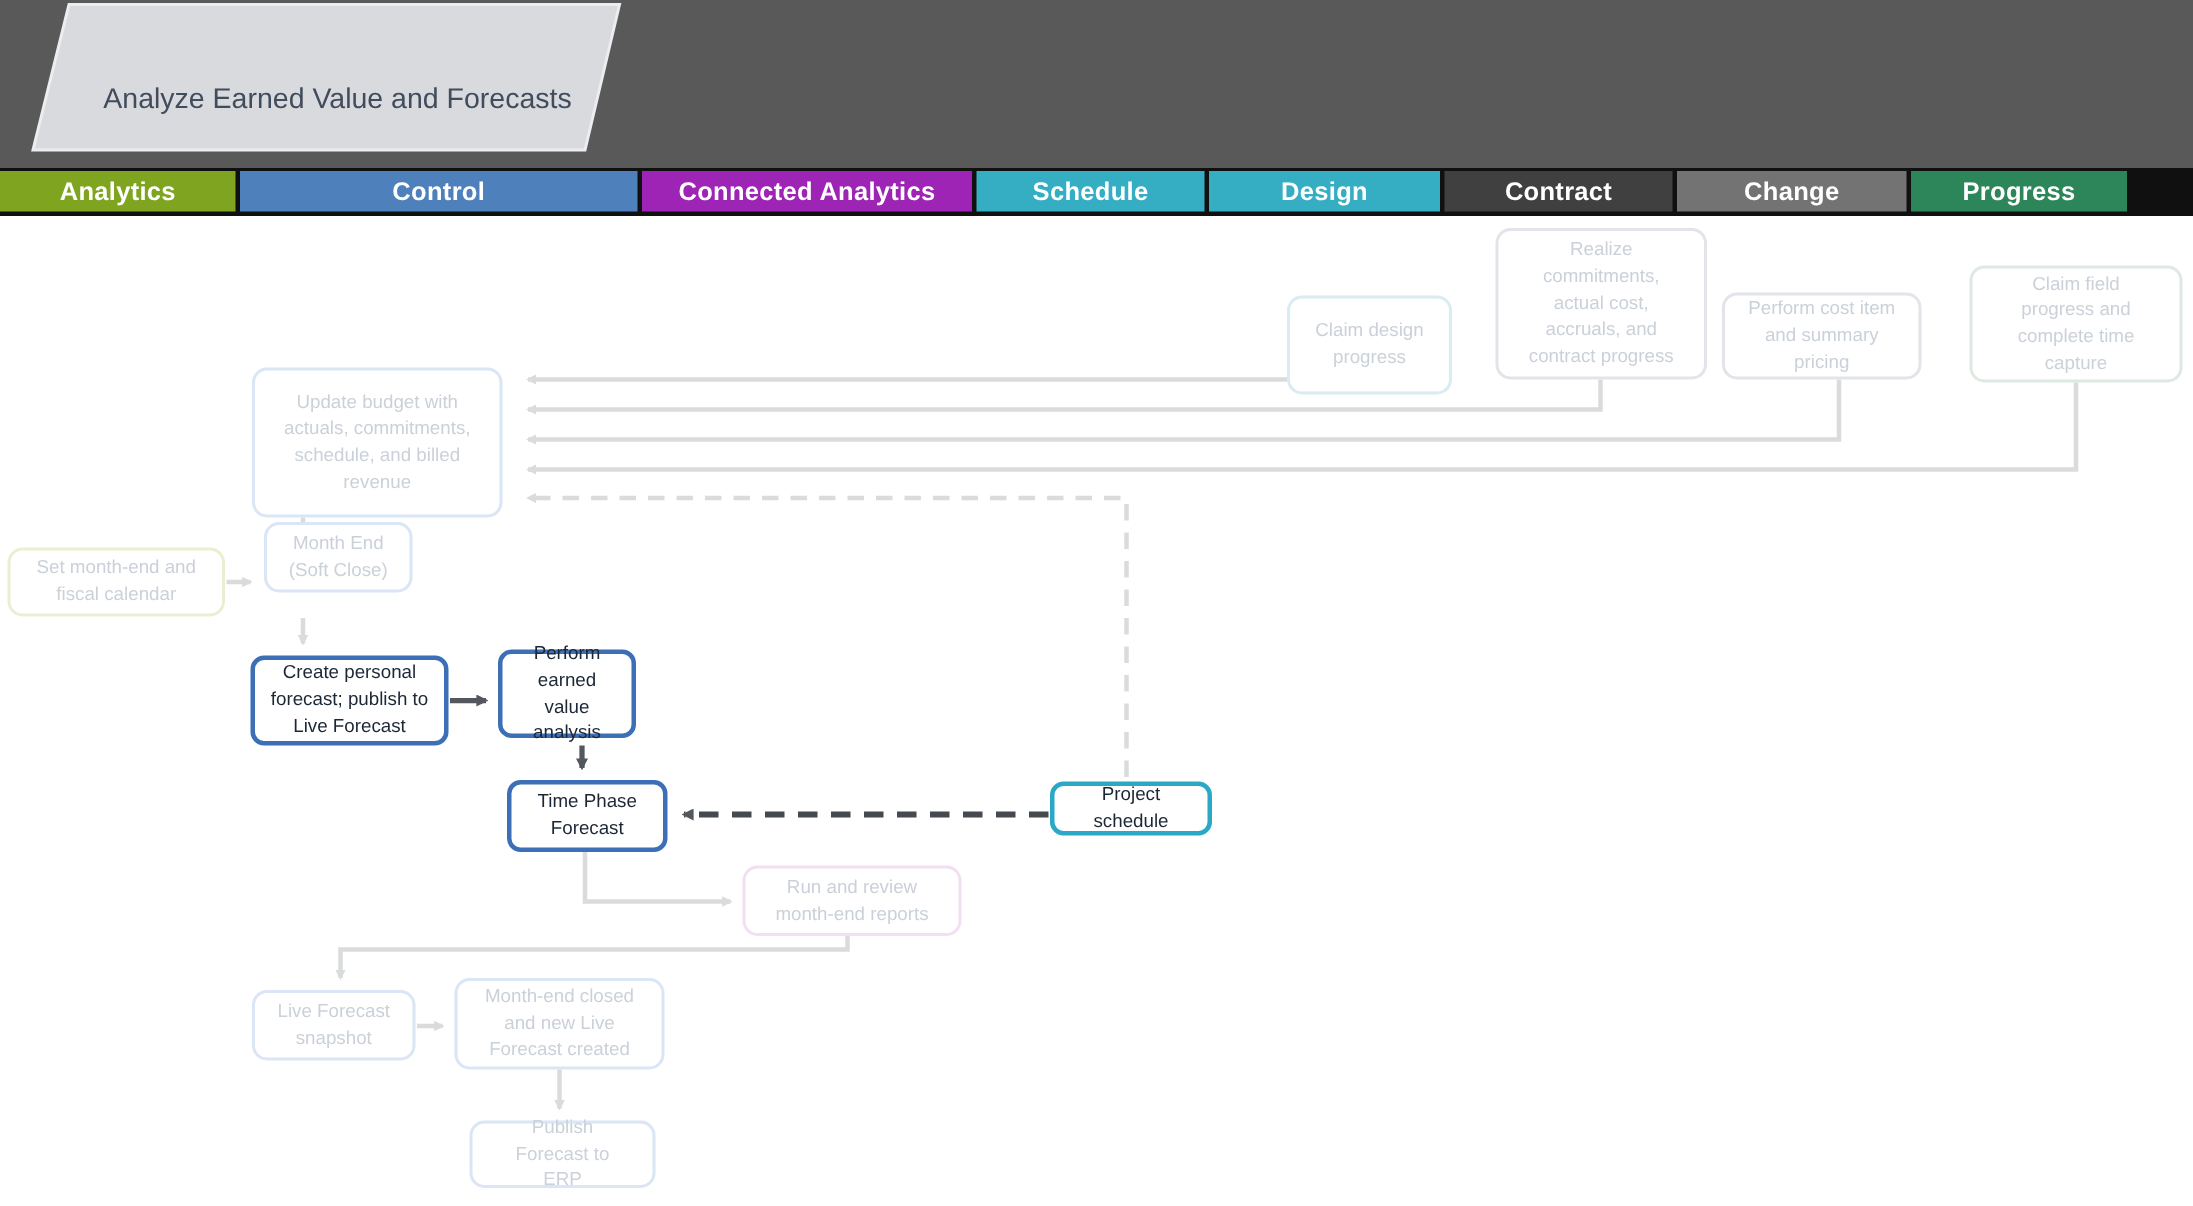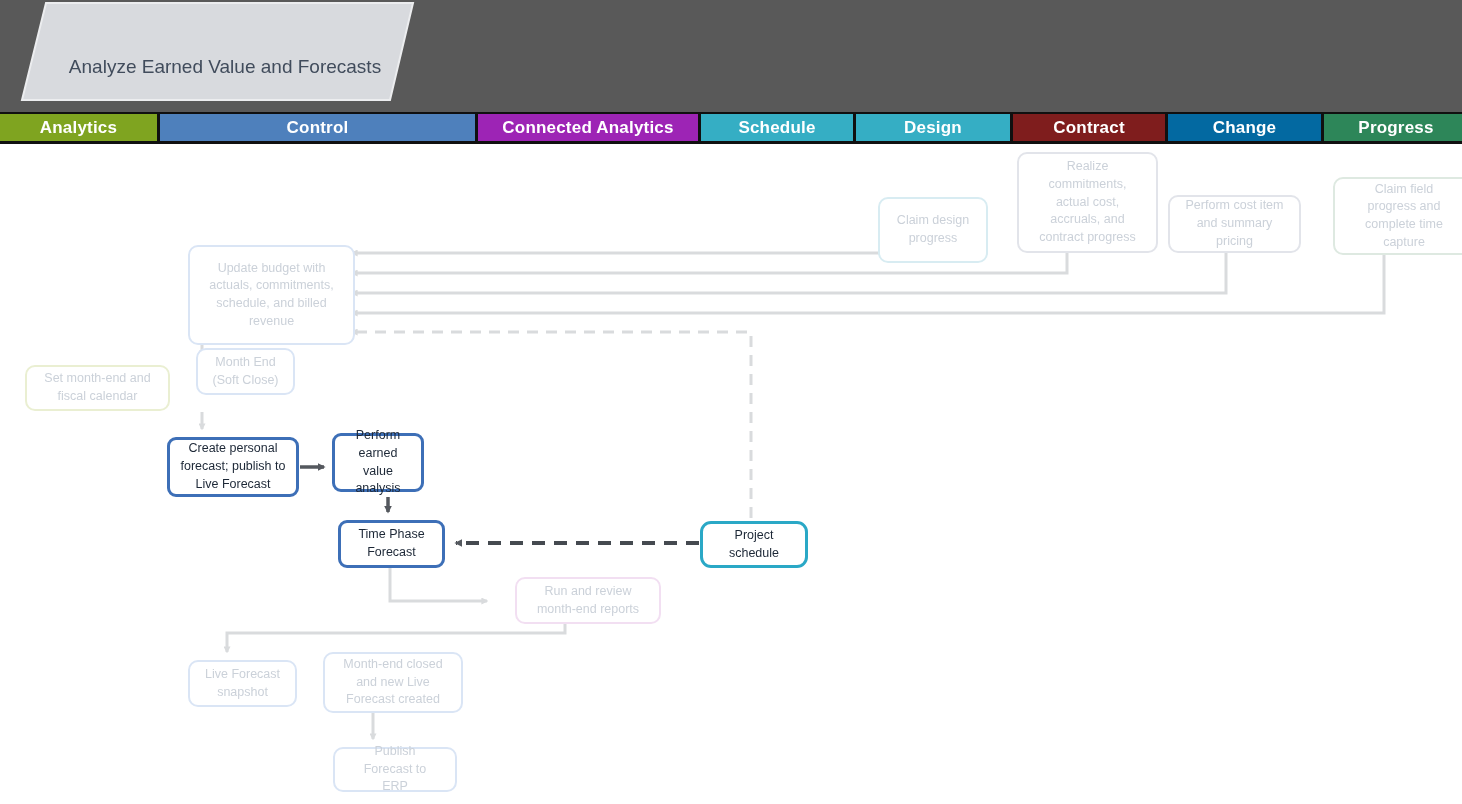--- a/index.html
+++ b/index.html
@@ -11,52 +11,52 @@
   .title-shape{position:absolute;left:0;top:0;}
   .title-text{position:absolute;left:60px;top:36px;width:330px;height:62px;
               display:flex;align-items:center;justify-content:center;text-align:right;
               font-size:19px;line-height:1.5;color:#414c5c;}
 
   
   .tabbar{position:absolute;left:0;top:112px;width:1462px;height:32px;background:#101010;
           display:flex;gap:3px;padding:2px 0 3px 0;box-sizing:border-box;}
   .tab{height:27px;display:flex;align-items:center;justify-content:center;
        color:#ffffff;font-size:17px;font-weight:700;letter-spacing:.2px;flex:0 0 auto;}
-  .t0{width:157px}.t1{width:315px}.t2{width:220px}.t3{width:152px}
+  .t0{width:157px}.t1{width:265px}.t2{width:220px}.t3{width:152px}
   .t4{width:154px}.t5{width:152px}.t6{width:153px}.t7{width:144px}
 
   
   .canvas{position:absolute;left:0;top:144px;width:1462px;height:660px;background:#ffffff;}
   .arrows{position:absolute;left:0;top:0;width:1462px;height:660px;}
 
   .node{position:absolute;box-sizing:border-box;background:#ffffff;border-radius:10px;
         display:flex;align-items:center;justify-content:center;text-align:center;
         font-size:12.5px;line-height:1.42;padding:4px 10px;}
-  .dim{border:2px solid #dae5f5;color:#cbd1d9;margin-left:20px;}
+  .dim{border:2px solid #dae5f5;color:#cbd1d9;}
   .hot{border:3px solid #3d6fb7;color:#1c2736;border-radius:9px;}
   .hot-teal{border:3px solid #2aa8c6;color:#1c2736;border-radius:9px;}
 
   .b-teal-l {border-color:#d8ecf2;}
   .b-gray-l {border-color:#e2e4ea;}
   .b-green-l{border-color:#dee9e1;}
   .b-yell-l {border-color:#eaefd2;}
   .b-pink-l {border-color:#f2dff2;}
 
   
   .n-claim-design {left:858px; top:53px;  width:110px;height:66px;}
   .n-realize      {left:997px; top:8px;   width:141px;height:101px;padding:4px 14px;}
   .n-perform-cost {left:1148px;top:51px;  width:133px;height:58px;}
   .n-claim-field  {left:1313px;top:33px;  width:142px;height:78px;padding:20px 22px;}
   .n-update-budget{left:168px; top:101px; width:167px;height:100px;}
   .n-set-month-end{left:5px;   top:221px; width:145px;height:46px;}
   .n-month-end    {left:176px; top:204px; width:99px; height:47px;}
   .n-create-fc    {left:167px; top:293px; width:132px;height:60px;}
   .n-evm          {left:332px; top:289px; width:92px;height:59px;}
   .n-time-phase   {left:338px; top:376px; width:107px;height:48px;}
-  .n-proj-sched   {left:700px; top:377px; width:108px;height:47px;border-radius:11px;}
+  .n-proj-sched   {left:700px; top:377px; width:108px;height:36px;}
   .n-run-review   {left:495px; top:433px; width:146px;height:47px;}
   .n-live-snap    {left:168px; top:516px; width:109px;height:47px;}
   .n-month-closed {left:303px; top:508px; width:140px;height:61px;}
   .n-publish-erp  {left:313px; top:603px; width:124px;height:45px;padding:4px 20px;}
 </style>
 </head>
 <body>
 
 <div id="app">
 
@@ -66,22 +66,22 @@
     </svg>
     <div class="title-text">Analyze Earned Value and Forecasts</div>
   </div>
 
   <div class="tabbar">
     <div class="tab t0" style="background-color: rgb(127, 164, 32);">Analytics</div>
     <div class="tab t1" style="background-color: rgb(78, 128, 188);">Control</div>
     <div class="tab t2" style="background-color: rgb(157, 36, 181);">Connected Analytics</div>
     <div class="tab t3" style="background-color: rgb(53, 174, 196);">Schedule</div>
     <div class="tab t4" style="background-color: rgb(53, 174, 196);">Design</div>
-    <div class="tab t5" style="background-color: #7f1d1d;">Contract</div>
-    <div class="tab t6" style="background-color: #0369a1;">Change</div>
+    <div class="tab t5" style="background-color: #404040;">Contract</div>
+    <div class="tab t6" style="background-color: #737373;">Change</div>
     <div class="tab t7" style="background-color: rgb(45, 134, 89);">Progress</div>
   </div>
 
   <div class="canvas">
 
     <svg class="arrows" width="1462" height="660" viewBox="0 0 1462 660" fill="none">
       <defs>
         <marker id="ah-dim" markerWidth="7" markerHeight="7" refX="8" refY="5" orient="auto" markerUnits="userSpaceOnUse" viewBox="0 0 10 10">
           <path d="M0,0 L10,5 L0,10 z" fill="#d9dbdd"></path>
         </marker>

